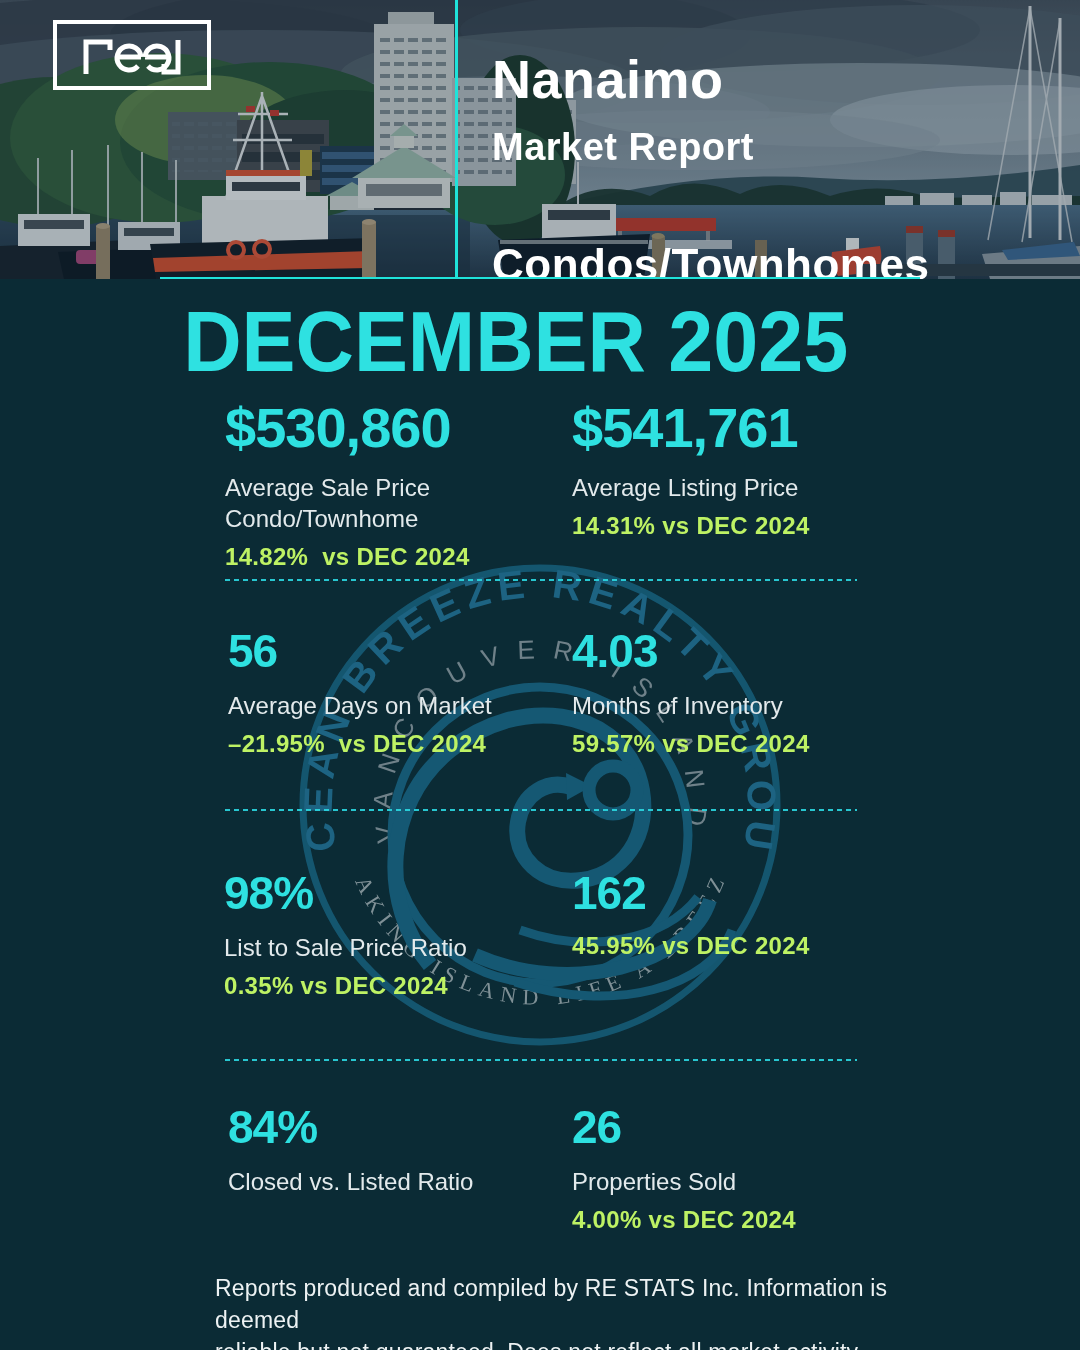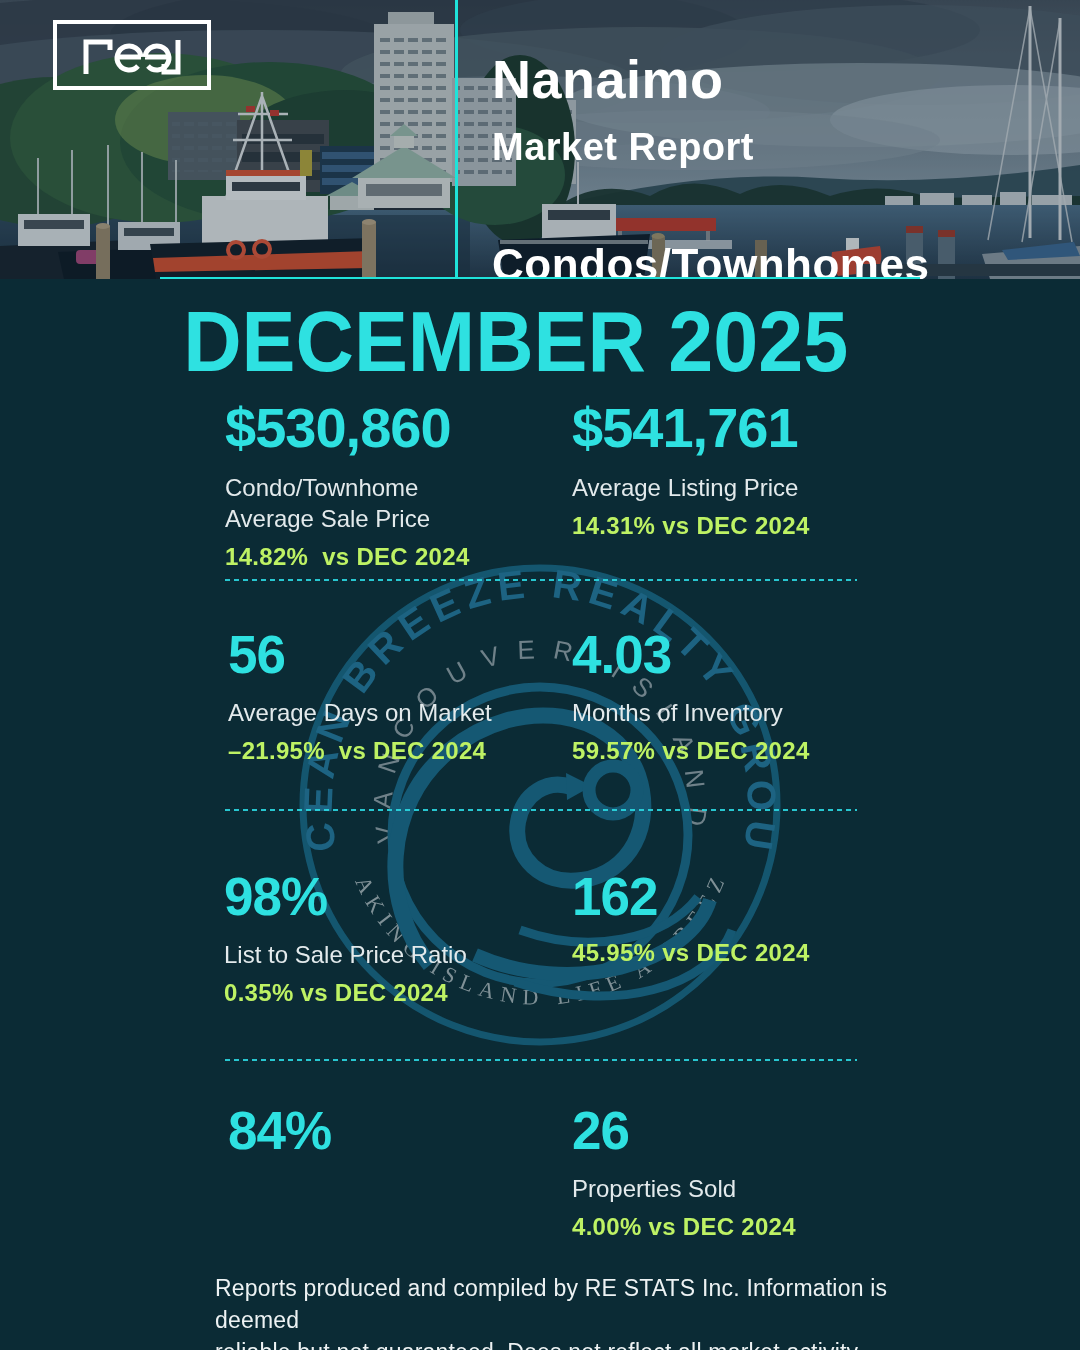--- a/index.html
+++ b/index.html
@@ -28,21 +28,21 @@
   .wm-stroke{fill:none;stroke:#155873;}
   .wm-ringtext{font-family:"Liberation Sans",sans-serif;font-size:40px;font-weight:700;
                letter-spacing:7px;fill:#1d6382;}
   .wm-graytext{font-family:"Liberation Sans",sans-serif;font-size:26px;font-weight:400;
                letter-spacing:17px;fill:#6f8189;}
   .wm-seriftext{font-family:"Liberation Serif",serif;font-size:22px;font-weight:400;
                letter-spacing:7px;fill:#7f9096;}
 
   
   .stat{position:absolute;width:345px;}
-  .stat-value{font-size:53px;font-weight:700;color:#2EE1E1;line-height:1;letter-spacing:-1px;
+  .stat-value{font-size:46px;font-weight:700;color:#2EE1E1;line-height:1;letter-spacing:-1px;
               margin:0 0 16px 0;}
   .stat--price .stat-value{font-size:56px;}
   .stat-label{font-size:24px;line-height:31px;color:#e3eaec;font-weight:400;margin:0 0 9px 0;}
   .stat-label span{display:block;}
   .stat-change{font-size:24px;font-weight:700;color:#bef264;letter-spacing:.3px;white-space:pre;}
 
   .divider{position:absolute;left:225px;width:632px;height:2px;
            background:repeating-linear-gradient(90deg,#2bd9e2 0 5px,transparent 5px 9px);
            opacity:.9;}
 
@@ -264,22 +264,22 @@
     </g>
   </svg>
 
   <div class="month-wrap">
     <span class="month">DECEMBER 2025</span>
   </div>
 
   <div class="stat stat--price" style="left:225px;top:400px;">
     <div class="stat-value">$530,860</div>
     <div class="stat-label">
+      <span>Average Sale Price</span>
       <span>Condo/Townhome</span>
-      <span>Average Sale Price</span>
     </div>
     <div class="stat-change">14.82%  vs DEC 2024</div>
   </div>
 
   <div class="stat stat--price" style="left:572px;top:400px;">
     <div class="stat-value">$541,761</div>
     <div class="stat-label">
       <span>Average Listing Price</span>
     </div>
     <div class="stat-change">14.31% vs DEC 2024</div>
@@ -315,20 +315,23 @@
 
   <div class="stat" style="left:572px;top:870px;">
     <div class="stat-value">162</div>
     <div class="stat-change">45.95% vs DEC 2024</div>
   </div>
 
   <div class="divider" style="top:1059px;"></div>
 
   <div class="stat" style="left:228px;top:1104px;">
     <div class="stat-value">84%</div>
+    <div class="stat-label">
+      <span>Closed vs. Listed Ratio</span>
+    </div>
   </div>
 
   <div class="stat" style="left:572px;top:1104px;">
     <div class="stat-value">26</div>
     <div class="stat-label">
       <span>Properties Sold</span>
     </div>
     <div class="stat-change">4.00% vs DEC 2024</div>
   </div>
 

